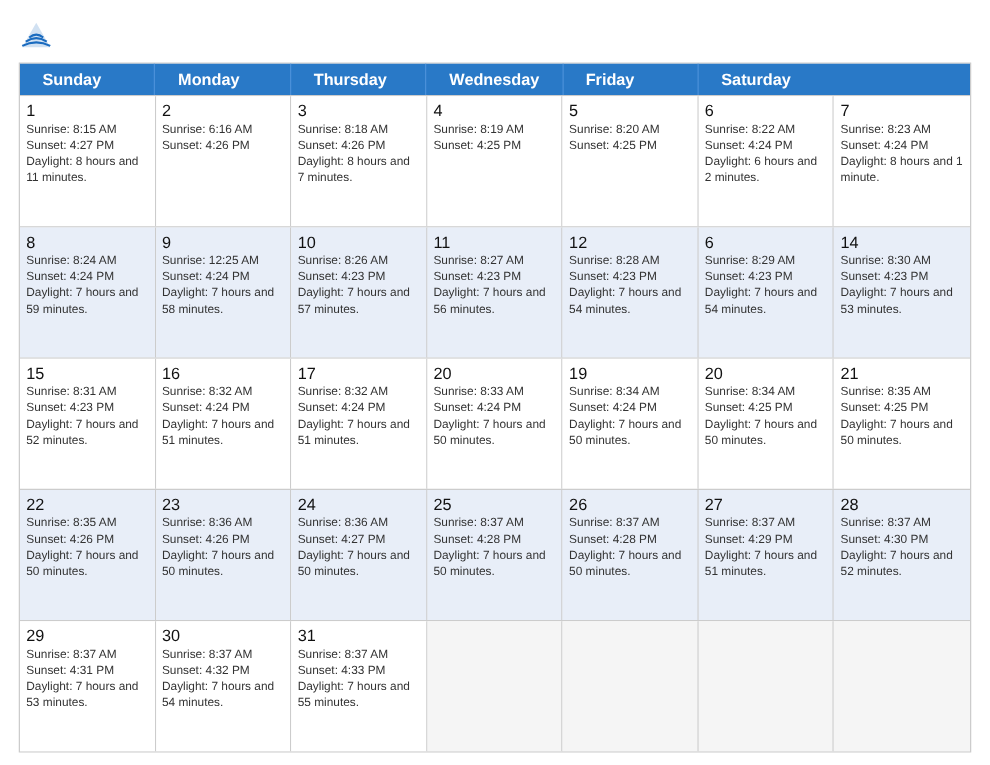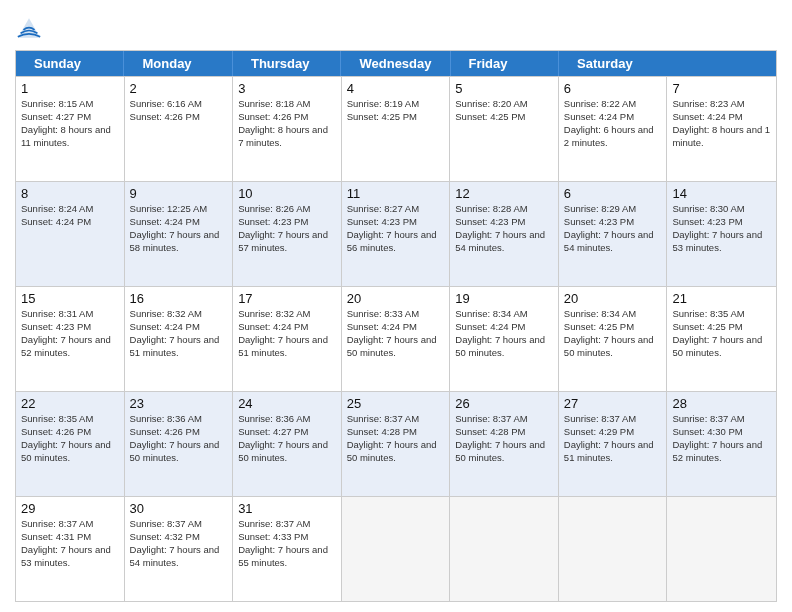--- a/index.html
+++ b/index.html
@@ -140,21 +140,21 @@
     <div class="cal-row">
           <div class="cal-cell"><span class="day-num">1</span><span>Sunrise: 8:15 AM</span><br><span>Sunset: 4:27 PM</span><br><span>Daylight: 8 hours and 11 minutes.</span></div>
           <div class="cal-cell"><span class="day-num">2</span><span>Sunrise: 6:16 AM</span><br><span>Sunset: 4:26 PM</span><br></div>
           <div class="cal-cell"><span class="day-num">3</span><span>Sunrise: 8:18 AM</span><br><span>Sunset: 4:26 PM</span><br><span>Daylight: 8 hours and 7 minutes.</span></div>
           <div class="cal-cell"><span class="day-num">4</span><span>Sunrise: 8:19 AM</span><br><span>Sunset: 4:25 PM</span><br></div>
           <div class="cal-cell"><span class="day-num">5</span><span>Sunrise: 8:20 AM</span><br><span>Sunset: 4:25 PM</span><br></div>
           <div class="cal-cell"><span class="day-num">6</span><span>Sunrise: 8:22 AM</span><br><span>Sunset: 4:24 PM</span><br><span>Daylight: 6 hours and 2 minutes.</span></div>
           <div class="cal-cell"><span class="day-num">7</span><span>Sunrise: 8:23 AM</span><br><span>Sunset: 4:24 PM</span><br><span>Daylight: 8 hours and 1 minute.</span></div>
         </div>
         <div class="cal-row">
-          <div class="cal-cell alt-row"><span class="day-num">8</span><span>Sunrise: 8:24 AM</span><br><span>Sunset: 4:24 PM</span><br></div>
+          <div class="cal-cell alt-row"><span class="day-num">8</span><span>Sunrise: 8:24 AM</span><br><span>Sunset: 4:24 PM</span><br><span>Daylight: 7 hours and 59 minutes.</span></div>
           <div class="cal-cell alt-row"><span class="day-num">9</span><span>Sunrise: 12:25 AM</span><br><span>Sunset: 4:24 PM</span><br><span>Daylight: 7 hours and 58 minutes.</span></div>
           <div class="cal-cell alt-row"><span class="day-num">10</span><span>Sunrise: 8:26 AM</span><br><span>Sunset: 4:23 PM</span><br><span>Daylight: 7 hours and 57 minutes.</span></div>
           <div class="cal-cell alt-row"><span class="day-num">11</span><span>Sunrise: 8:27 AM</span><br><span>Sunset: 4:23 PM</span><br><span>Daylight: 7 hours and 56 minutes.</span></div>
           <div class="cal-cell alt-row"><span class="day-num">12</span><span>Sunrise: 8:28 AM</span><br><span>Sunset: 4:23 PM</span><br><span>Daylight: 7 hours and 54 minutes.</span></div>
           <div class="cal-cell alt-row"><span class="day-num">6</span><span>Sunrise: 8:29 AM</span><br><span>Sunset: 4:23 PM</span><br><span>Daylight: 7 hours and 54 minutes.</span></div>
           <div class="cal-cell alt-row"><span class="day-num">14</span><span>Sunrise: 8:30 AM</span><br><span>Sunset: 4:23 PM</span><br><span>Daylight: 7 hours and 53 minutes.</span></div>
         </div>
         <div class="cal-row">
           <div class="cal-cell"><span class="day-num">15</span><span>Sunrise: 8:31 AM</span><br><span>Sunset: 4:23 PM</span><br><span>Daylight: 7 hours and 52 minutes.</span></div>
           <div class="cal-cell"><span class="day-num">16</span><span>Sunrise: 8:32 AM</span><br><span>Sunset: 4:24 PM</span><br><span>Daylight: 7 hours and 51 minutes.</span></div>

